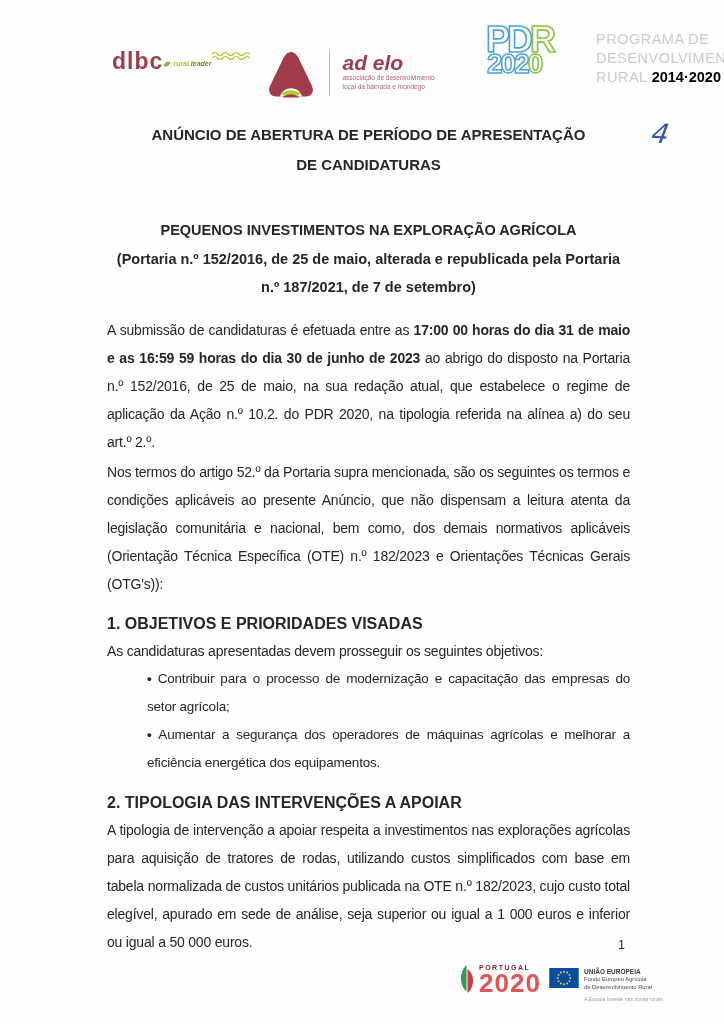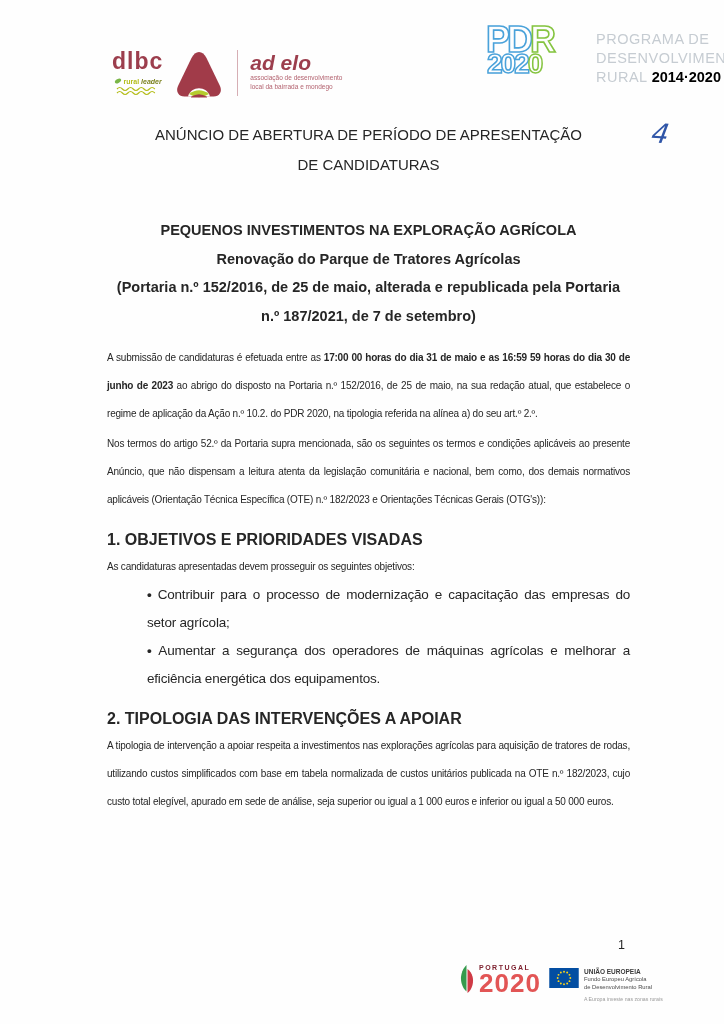--- a/index.html
+++ b/index.html
@@ -13,21 +13,21 @@
     font-family: "Liberation Sans", sans-serif;
     color: #262626;
     overflow: hidden;
   }
 
   
   .header-left {
     position: absolute; left: 112px; top: 46px;
     display: flex; align-items: flex-start; gap: 10px;
   }
-  .dlbc-col { display: flex; flex-direction: column; padding-top: 4px; align-items: center; }
+  .dlbc-col { display: flex; flex-direction: row; padding-top: 4px; }
   .dlbc-word { font-size: 23px; font-weight: bold; color: #9c3e4d; letter-spacing: 1px; line-height: 1; }
   .rural-leader { display: flex; align-items: center; gap: 2px; margin-top: 4px; }
   .rural-leader .rural  { font-size: 7px; font-weight: bold; color: #b4bd1a; }
   .rural-leader .leader { font-size: 7px; font-weight: bold; font-style: italic; color: #7c8220; }
   .squiggle { margin-top: 1px; }
   .a-mark { margin-top: 2px; }
   .logo-divider { width: 1px; height: 46px; background: #d6aeb4; margin: 4px 2px 0 2px; }
   .adelo-col { padding-top: 6px; }
   .adelo-word { font-size: 21px; font-weight: bold; font-style: italic; color: #9c3e4d; line-height: 1; }
   .adelo-sub { font-size: 6.5px; color: #b2616e; line-height: 1.35; margin-top: 1px; }
@@ -55,27 +55,27 @@
   
   .handwritten {
     position: absolute; left: 652px; top: 118px;
     font-family: "DejaVu Sans", sans-serif;
     font-size: 27px; font-style: italic; color: #3056a8;
     transform: rotate(4deg) skewX(-6deg);
   }
 
   
   .content { padding: 120px 94px 0 107px; }
-  .title-block { text-align: center; font-size: 15px; font-weight: normal; line-height: 30px; }
+  .title-block { text-align: center; font-size: 15px; font-weight: bold; line-height: 30px; }
   .reference { margin-top: 16px; text-align: center; font-size: 14.5px; font-weight: bold; line-height: 30px; }
   .subtitle-block { margin-top: 36px; text-align: center; font-size: 14.5px; font-weight: bold; line-height: 28.5px; }
 
   .body-p {
     margin-top: 14px;
-    font-size: 10px; letter-spacing: -0.2px;
+    font-size: 14px; letter-spacing: -0.2px;
     line-height: 28px; text-align: justify;
   }
   .body-p + .body-p { margin-top: 2px; }
   .sec-h { margin-top: 12px; font-size: 16px; font-weight: bold; line-height: 27px; }
   .sec-h + .body-p { margin-top: 0; }
   .bullets { list-style: none; margin-top: 0; }
   .bullets li {
     position: relative; padding-left: 40px;
     font-size: 13.5px; letter-spacing: -0.2px;
     line-height: 28px; text-align: justify;
@@ -152,21 +152,20 @@
   <div class="content">
 
     <div class="title-block">
       <div>ANÚNCIO DE ABERTURA DE PERÍODO DE APRESENTAÇÃO</div>
       <div>DE CANDIDATURAS</div>
     </div>
 
 
     <div class="subtitle-block">
       <div>PEQUENOS INVESTIMENTOS NA EXPLORAÇÃO AGRÍCOLA</div>
-      <div>Renovação do Parque de Tratores Agrícolas</div>
       <div>(Portaria n.º 152/2016, de 25 de maio, alterada e republicada pela Portaria n.º 187/2021, de 7 de setembro)</div>
     </div>
 
     <p class="body-p"><span>A submissão de candidaturas é efetuada entre as </span><strong>17:00 00 horas do dia 31 de maio e as 16:59 59 horas do dia 30 de junho de 2023</strong><span>  ao abrigo do disposto na Portaria n.º 152/2016, de 25 de maio, na sua redação atual, que estabelece o regime de aplicação da Ação n.º 10.2. do PDR 2020, na tipologia referida na alínea a) do seu art.º 2.º.</span></p>
 
     <p class="body-p">Nos termos do artigo 52.º da Portaria supra mencionada, são os seguintes os termos e condições aplicáveis ao presente Anúncio, que não dispensam a leitura atenta da legislação comunitária e nacional, bem como, dos demais normativos aplicáveis (Orientação Técnica Específica (OTE) n.º 182/2023 e Orientações Técnicas Gerais (OTG's)):</p>
 
     <h2 class="sec-h">1.  OBJETIVOS E PRIORIDADES VISADAS</h2>
     <p class="body-p tight">As candidaturas apresentadas devem prosseguir os seguintes objetivos:</p>
     <ul class="bullets">

